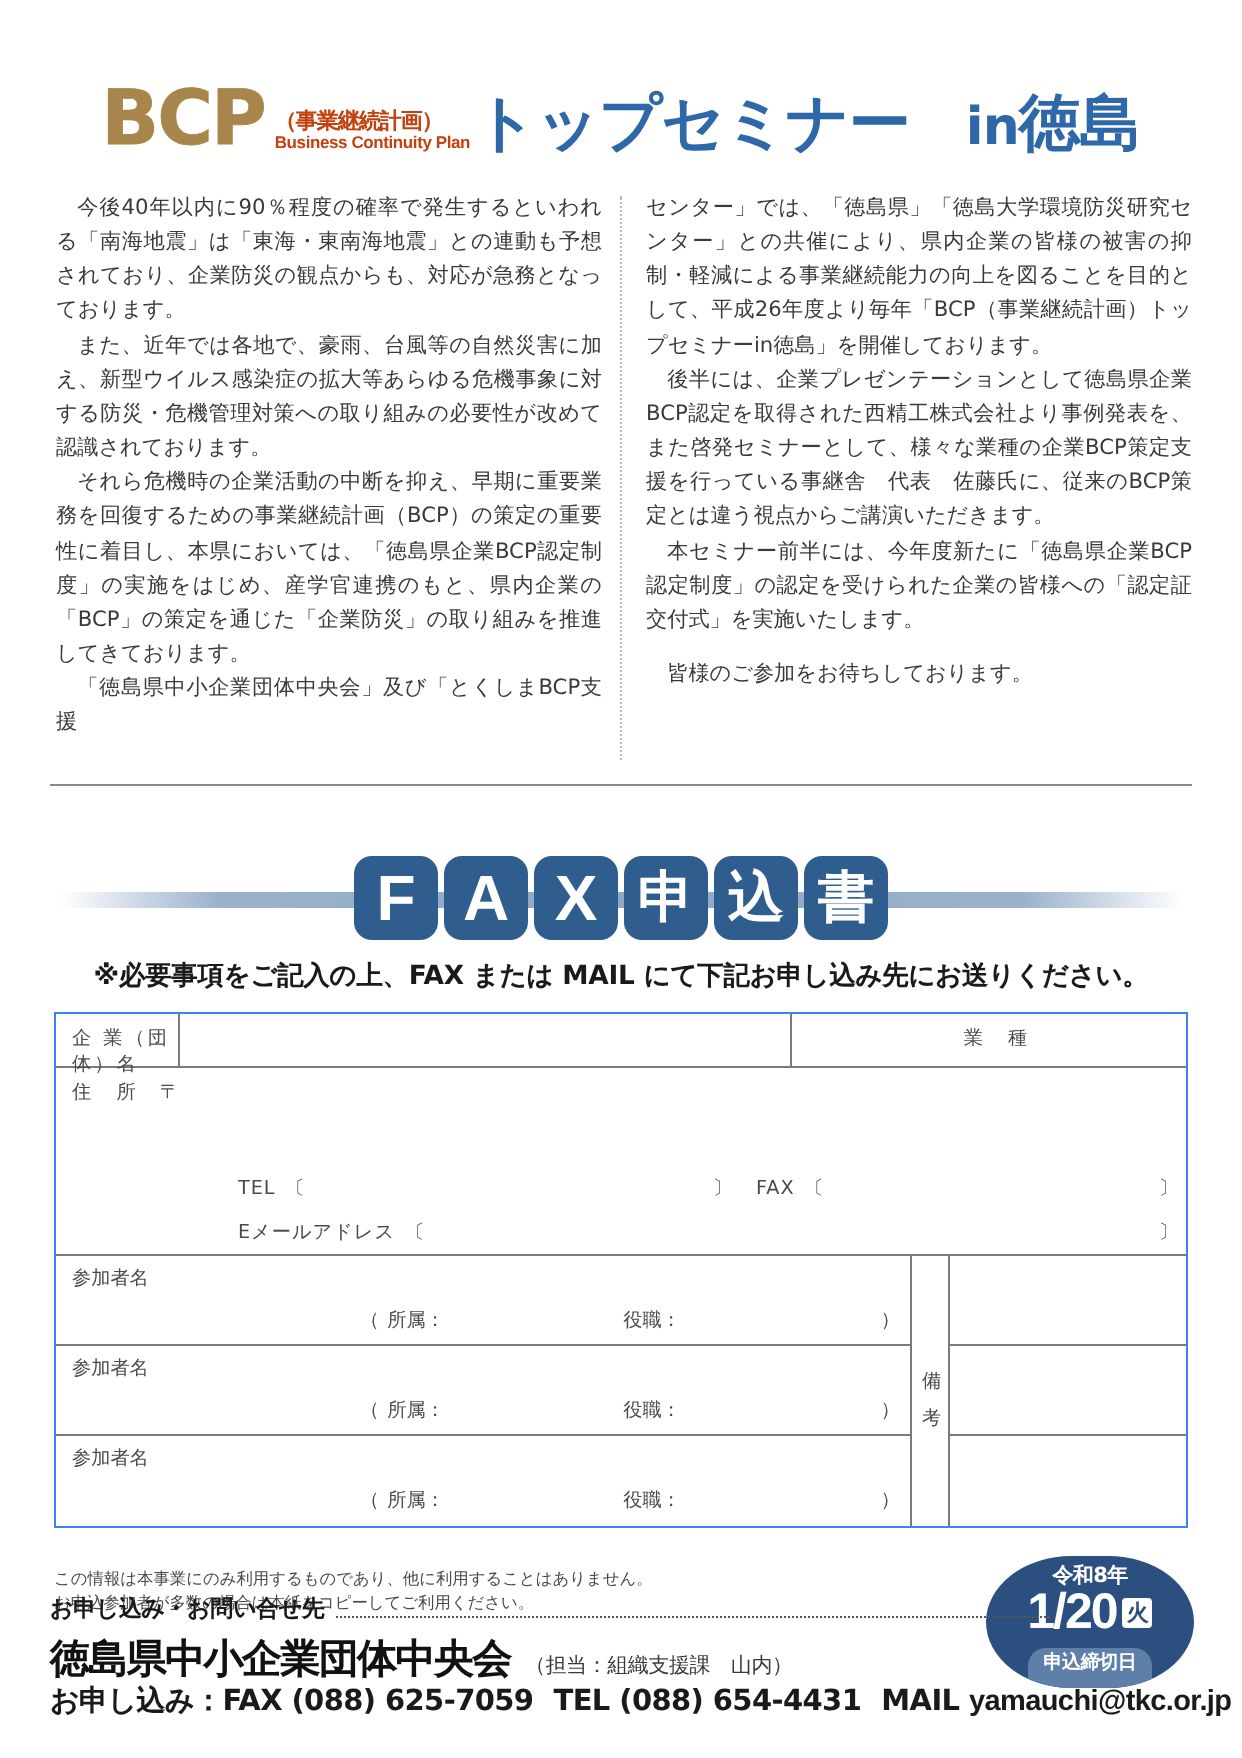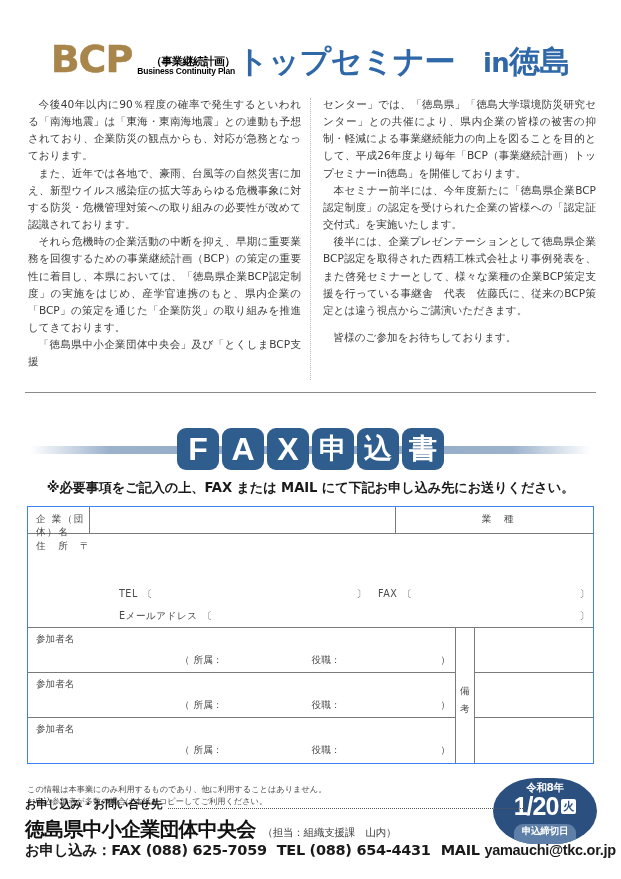--- a/index.html
+++ b/index.html
@@ -32,23 +32,23 @@
     font-size: 38px;
     letter-spacing: -1px;
     color: #a8854b;
     line-height: 1;
     -webkit-text-stroke: 0.4px #a8854b;
   }
   .bcp-sub {
     display: inline-block;
     margin-left: 5px;
     margin-right: 2px;
-    color: #000000;
+    color: #c2410c;
     line-height: 1.05;
-    text-align: right;
+    text-align: left;
     padding-bottom: 2px;
   }
   .bcp-sub-ja {
     display: block;
     font-size: 11px;
     font-weight: bold;
     letter-spacing: -0.5px;
     white-space: nowrap;
   }
   .bcp-sub-en {
@@ -380,22 +380,22 @@
 
 <div class="body-cols">
   <div class="body-col">
     <p>今後40年以内に90％程度の確率で発生するといわれる「南海地震」は「東海・東南海地震」との連動も予想されており、企業防災の観点からも、対応が急務となっております。</p>
     <p>また、近年では各地で、豪雨、台風等の自然災害に加え、新型ウイルス感染症の拡大等あらゆる危機事象に対する防災・危機管理対策への取り組みの必要性が改めて認識されております。</p>
     <p>それら危機時の企業活動の中断を抑え、早期に重要業務を回復するための事業継続計画（BCP）の策定の重要性に着目し、本県においては、「徳島県企業BCP認定制度」の実施をはじめ、産学官連携のもと、県内企業の「BCP」の策定を通じた「企業防災」の取り組みを推進してきております。</p>
     <p>「徳島県中小企業団体中央会」及び「とくしまBCP支援</p>
   </div>
   <div class="body-col">
     <p class="noindent">センター」では、「徳島県」「徳島大学環境防災研究センター」との共催により、県内企業の皆様の被害の抑制・軽減による事業継続能力の向上を図ることを目的として、平成26年度より毎年「BCP（事業継続計画）トップセミナーin徳島」を開催しております。</p>
+    <p>後半には、企業プレゼンテーションとして徳島県企業BCP認定を取得された西精工株式会社より事例発表を、また啓発セミナーとして、様々な業種の企業BCP策定支援を行っている事継舎　代表　佐藤氏に、従来のBCP策定とは違う視点からご講演いただきます。</p>
     <p>本セミナー前半には、今年度新たに「徳島県企業BCP認定制度」の認定を受けられた企業の皆様への「認定証交付式」を実施いたします。</p>
-    <p>後半には、企業プレゼンテーションとして徳島県企業BCP認定を取得された西精工株式会社より事例発表を、また啓発セミナーとして、様々な業種の企業BCP策定支援を行っている事継舎　代表　佐藤氏に、従来のBCP策定とは違う視点からご講演いただきます。</p>
     <p style="margin-top:10px">皆様のご参加をお待ちしております。</p>
   </div>
 </div>
 <div class="col-divider"></div>
 
 <div class="hr-divider"></div>
 
 <div class="fax-heading">
   <div class="fax-bar"></div>
   <div class="fax-boxes">

